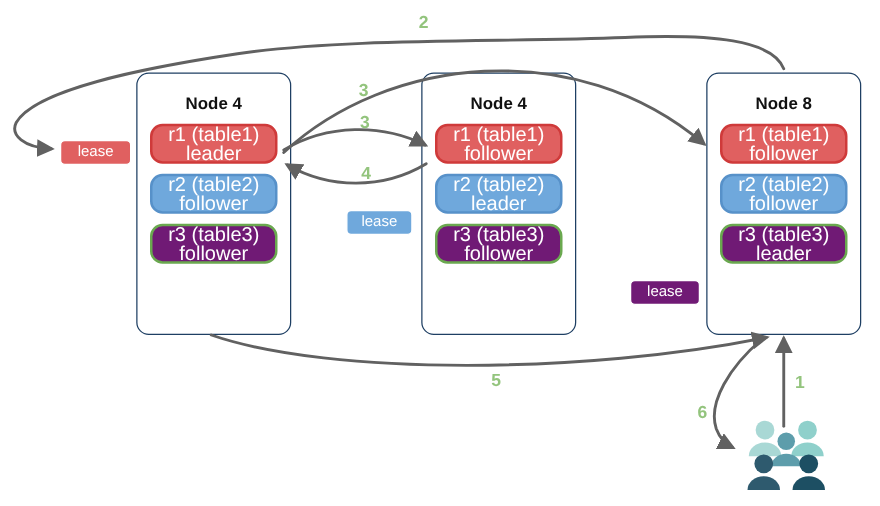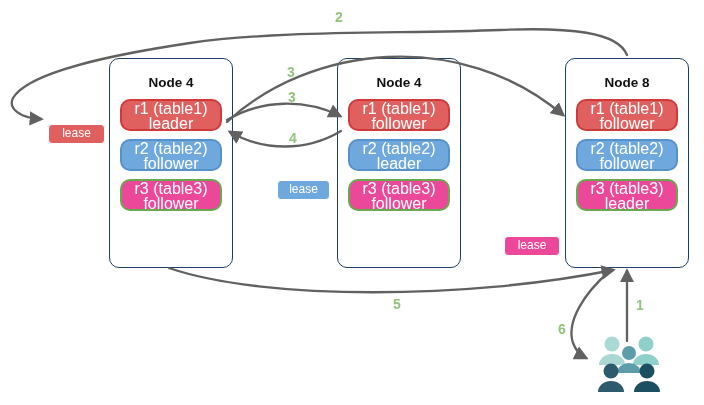--- a/index.html
+++ b/index.html
@@ -41,33 +41,32 @@
     color: #ffffff;
     font-size: 16px;
     line-height: 15px;
     text-align: center;
     display: flex;
     flex-direction: column;
     justify-content: space-between;
   }
   .rep-red,  .lease-red  { background: #e06060; border-color: #cf3a3a; }
   .rep-blue, .lease-blue { background: #6fa8dc; border-color: #5791c9; }
-  .rep-green,.lease-green{ background: #ec4899; border-color: #6aa84f; }
+  .rep-green,.lease-green{ background: #701a75; border-color: #6aa84f; }
   .lease {
     position: absolute;
     height: 20px;
     box-sizing: border-box;
     border: 1.5px solid;
     border-radius: 4px;
     color: #ffffff;
     font-size: 12px;
     line-height: 17px;
     text-align: center;
     z-index: 2;
-    margin-top: 12px;
   }
   .lease-red   { left: 48px;  top: 112px; width: 57px; }
   .lease-blue  { left: 277px; top: 168px; width: 53px; }
   .lease-green { left: 504px; top: 224px; width: 56px; }
   .step {
     position: absolute;
     width: 20px;
     text-align: center;
     color: #93c47d;
     font-weight: bold;

